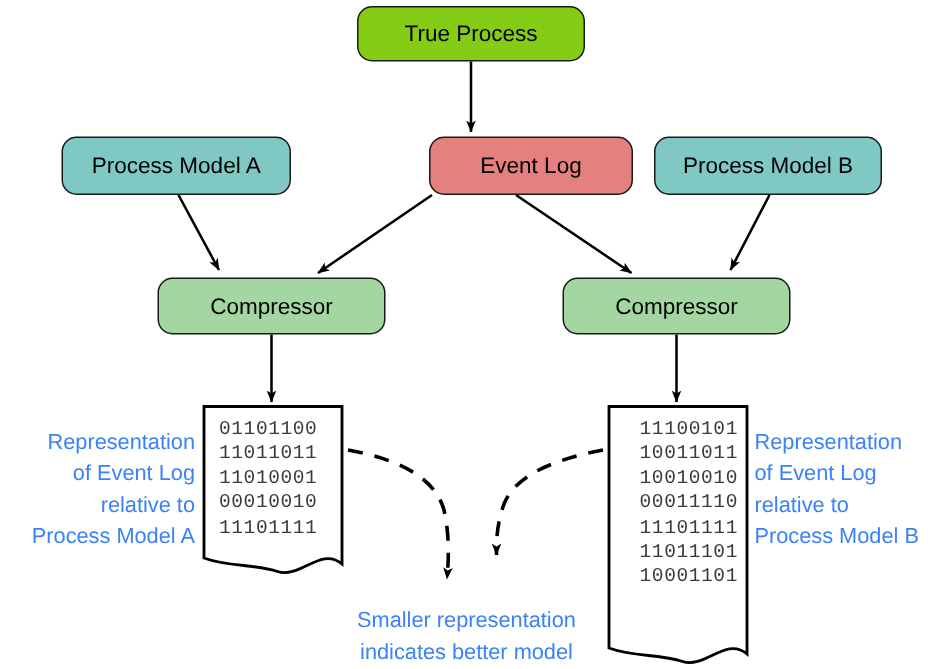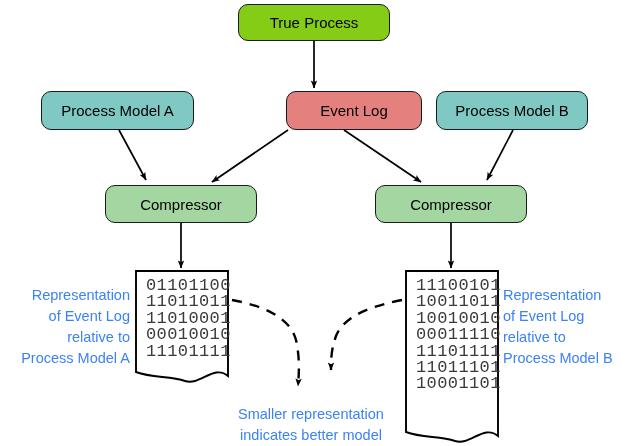--- a/index.html
+++ b/index.html
@@ -30,21 +30,21 @@
     justify-content: center;
     font-family: "Liberation Sans", sans-serif;
     font-size: 15px;
     color: #000000;
     white-space: nowrap;
     letter-spacing: 0px;
   }
   .doc-text {
     position: absolute;
     font-family: "Liberation Mono", monospace;
-    font-size: 17px;
+    font-size: 13px;
     line-height: 16.4px;
     color: #3a3a3a;
     white-space: pre;
     letter-spacing: 0.4px;
   }
   .caption {
     position: absolute;
     font-family: "Liberation Sans", sans-serif;
     font-size: 14.5px;
     line-height: 21px;

